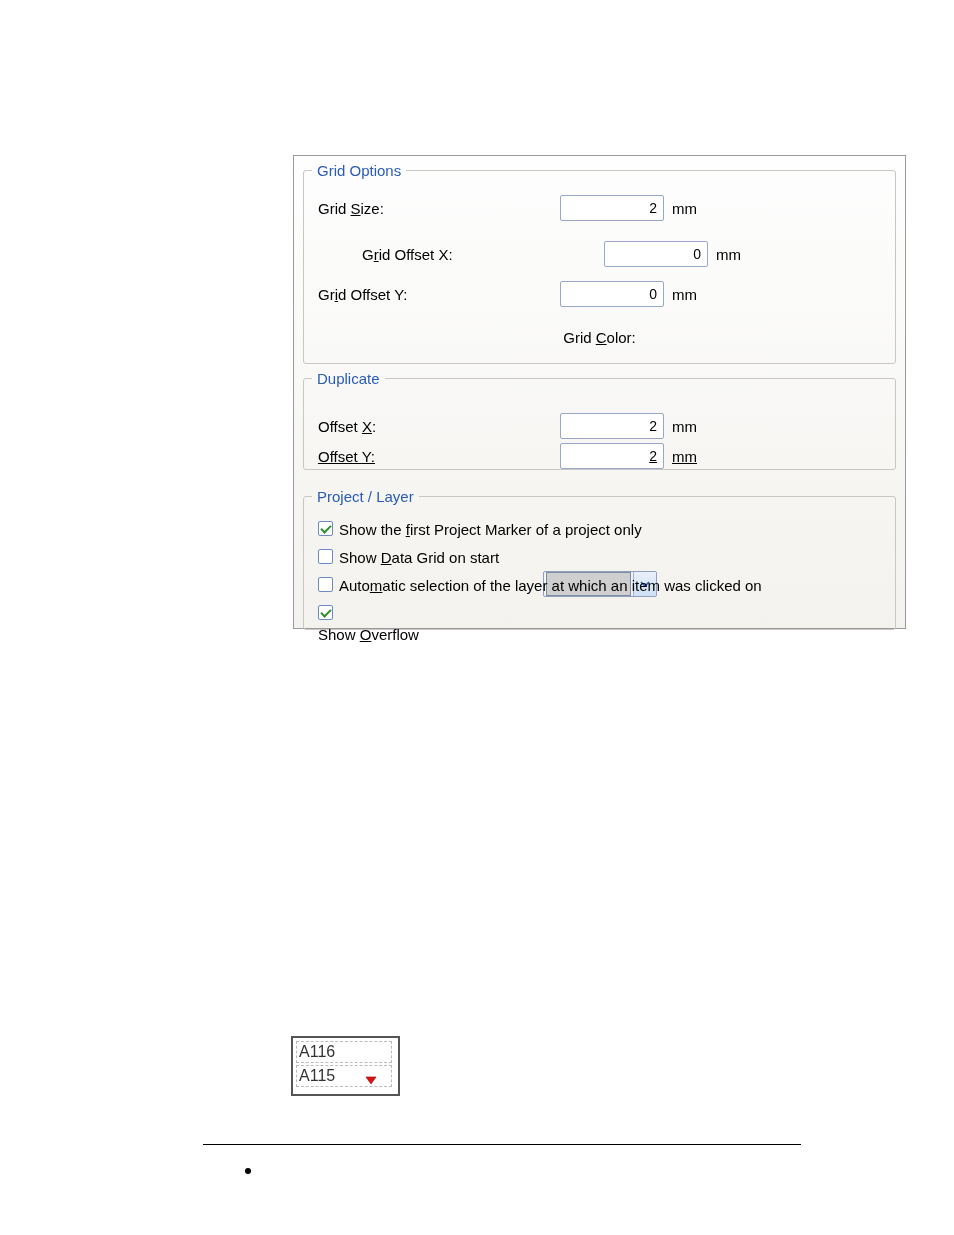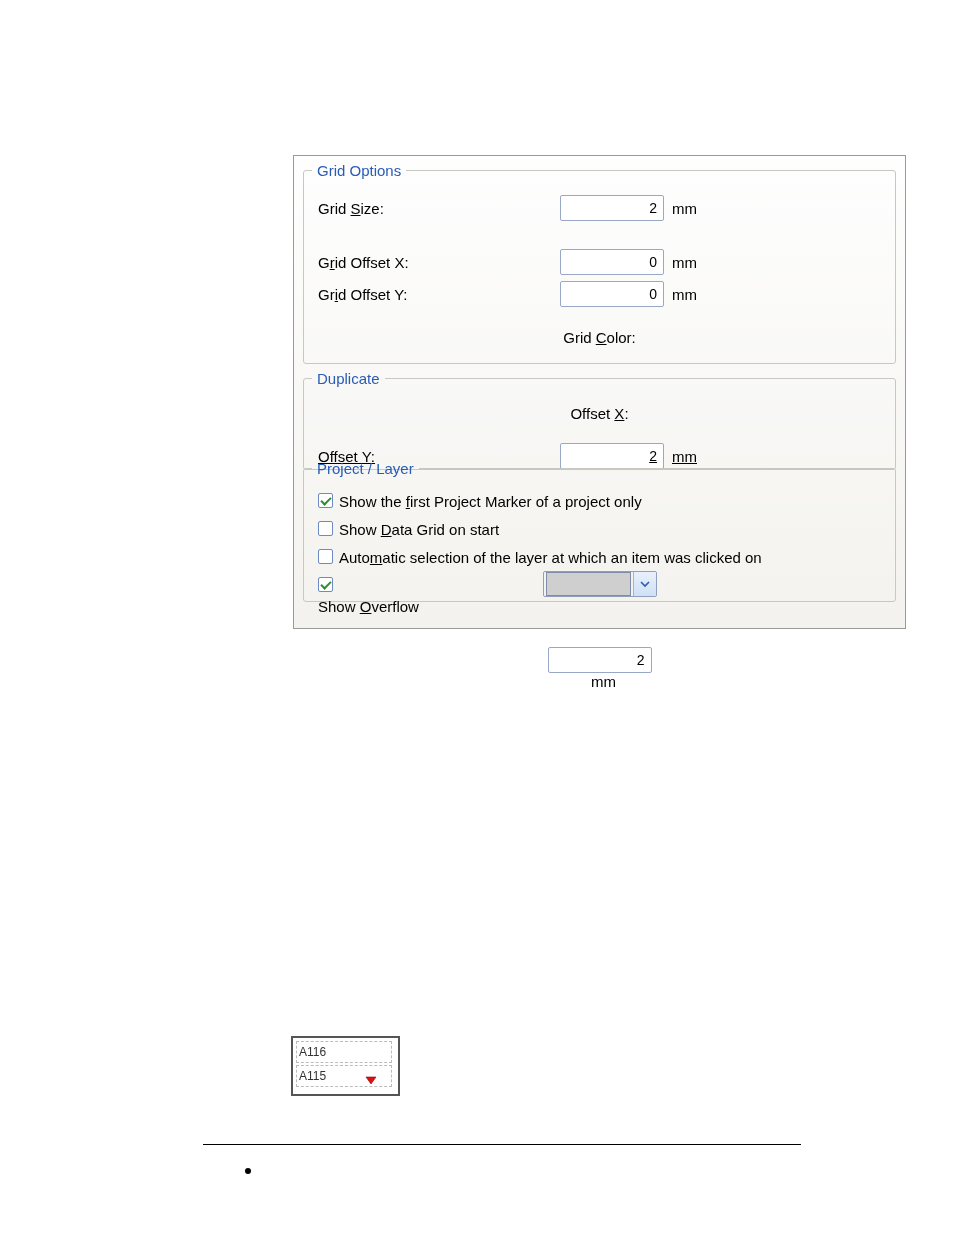--- a/index.html
+++ b/index.html
@@ -14,24 +14,24 @@
   .color-combo{display:inline-flex;align-items:center;border:1px solid #8f9fbd;border-radius:2px;height:26px;width:114px;box-sizing:border-box;overflow:hidden;}
   .color-swatch{flex:1;height:100%;border:1px solid #7d8ca8;margin:2px;background:#cfcfcf;box-sizing:border-box;}
   .color-drop{width:22px;height:100%;display:flex;align-items:center;justify-content:center;background:linear-gradient(#e9f0fb,#cfe0f6);border-left:1px solid #9fb4d8;}
   .color-drop svg{width:10px;height:10px;}
   .chkrow{position:absolute;left:14px;right:14px;display:flex;align-items:flex-start;gap:6px;color:#000;}
   .chk{width:15px;height:15px;border:1px solid #6d8bc2;border-radius:2px;background:#fff;display:inline-flex;align-items:center;justify-content:center;box-sizing:border-box;}
   .chk.checked::after{content:"";display:block;width:8px;height:4px;border-left:2px solid #2e8f2e;border-bottom:2px solid #2e8f2e;transform:rotate(-45deg);margin-top:-2px;}
   
   #fs-grid{left:9px;top:6px;width:591px;height:200px;}
   #fs-dup{left:9px;top:214px;width:591px;height:98px;}
-  #fs-proj{left:9px;top:304px;width:591px;height:140px;} 
+  #fs-proj{left:9px;top:332px;width:591px;height:140px;} 
   
   .small-image{position:absolute;left:198px;top:1036px;width:105px;height:56px;border:2px solid #555;background:#fff;}
-  .small-image .cell{position:absolute;left:3px;width:96px;height:22px;font-family:Arial,sans-serif;font-size:12px;color:#333;border:1px dashed #bcbcbc;box-sizing:border-box;display:flex;align-items:center;padding-left:2px;}
+  .small-image .cell{position:absolute;left:3px;width:96px;height:22px;font-family:Arial,sans-serif;font-size:16px;color:#333;border:1px dashed #bcbcbc;box-sizing:border-box;display:flex;align-items:center;padding-left:2px;}
   .small-image .cell.top{top:3px;}
   .small-image .cell.bot{top:27px;}
   .arrow-red{position:absolute;right:20px;bottom:6px;}
   .arrow-red svg{width:14px;height:10px;}
   
   .foot-rule{position:absolute;left:110px;right:60px;top:1144px;border-top:1px solid #000;}
   .bullet{position:absolute;left:152px;top:1168px;width:6px;height:6px;border-radius:50%;background:#000;}
   u.acc{text-decoration:underline;}
 </style>
 </head>
@@ -42,21 +42,21 @@
 
     <fieldset id="fs-grid" class="grp">
       <legend>Grid Options</legend>
 
       <div class="row" style="top:16px;">
         <span class="lbl">Grid <u class="acc">S</u>ize:</span>
         <input class="inp" value="2" style="">
         <span class="unit">mm</span>
       </div>
 
-      <div class="row" style="top:70px;">
+      <div class="row" style="top:62px;margin-left:44px;">
         <span class="lbl">G<u class="acc">r</u>id Offset X:</span>
         <input class="inp" value="0" style="">
         <span class="unit">mm</span>
       </div>
 
       <div class="row" style="top:102px;">
         <span class="lbl">Gr<u class="acc">i</u>d Offset Y:</span>
         <input class="inp" value="0" style="">
         <span class="unit">mm</span>
       </div>
@@ -70,21 +70,21 @@
                 <path d="M1 3 L5 7 L9 3" fill="none" stroke="#2a5bb5" stroke-width="1.6"></path>
               </svg>
           </span>
         </span>
       </div>
     </fieldset>
 
     <fieldset id="fs-dup" class="grp">
       <legend>Duplicate</legend>
 
-      <div class="row" style="top:18px;flex-direction:column;">
+      <div class="row" style="top:26px;">
         <span class="lbl">Offset <u class="acc">X</u>:</span>
         <input class="inp" value="2" style="">
         <span class="unit">mm</span>
       </div>
 
       <div class="row" style="top:56px;text-decoration:underline;">
         <span class="lbl">Offset <u class="acc">Y</u>:</span>
         <input class="inp" value="2" style="">
         <span class="unit">mm</span>
       </div>

